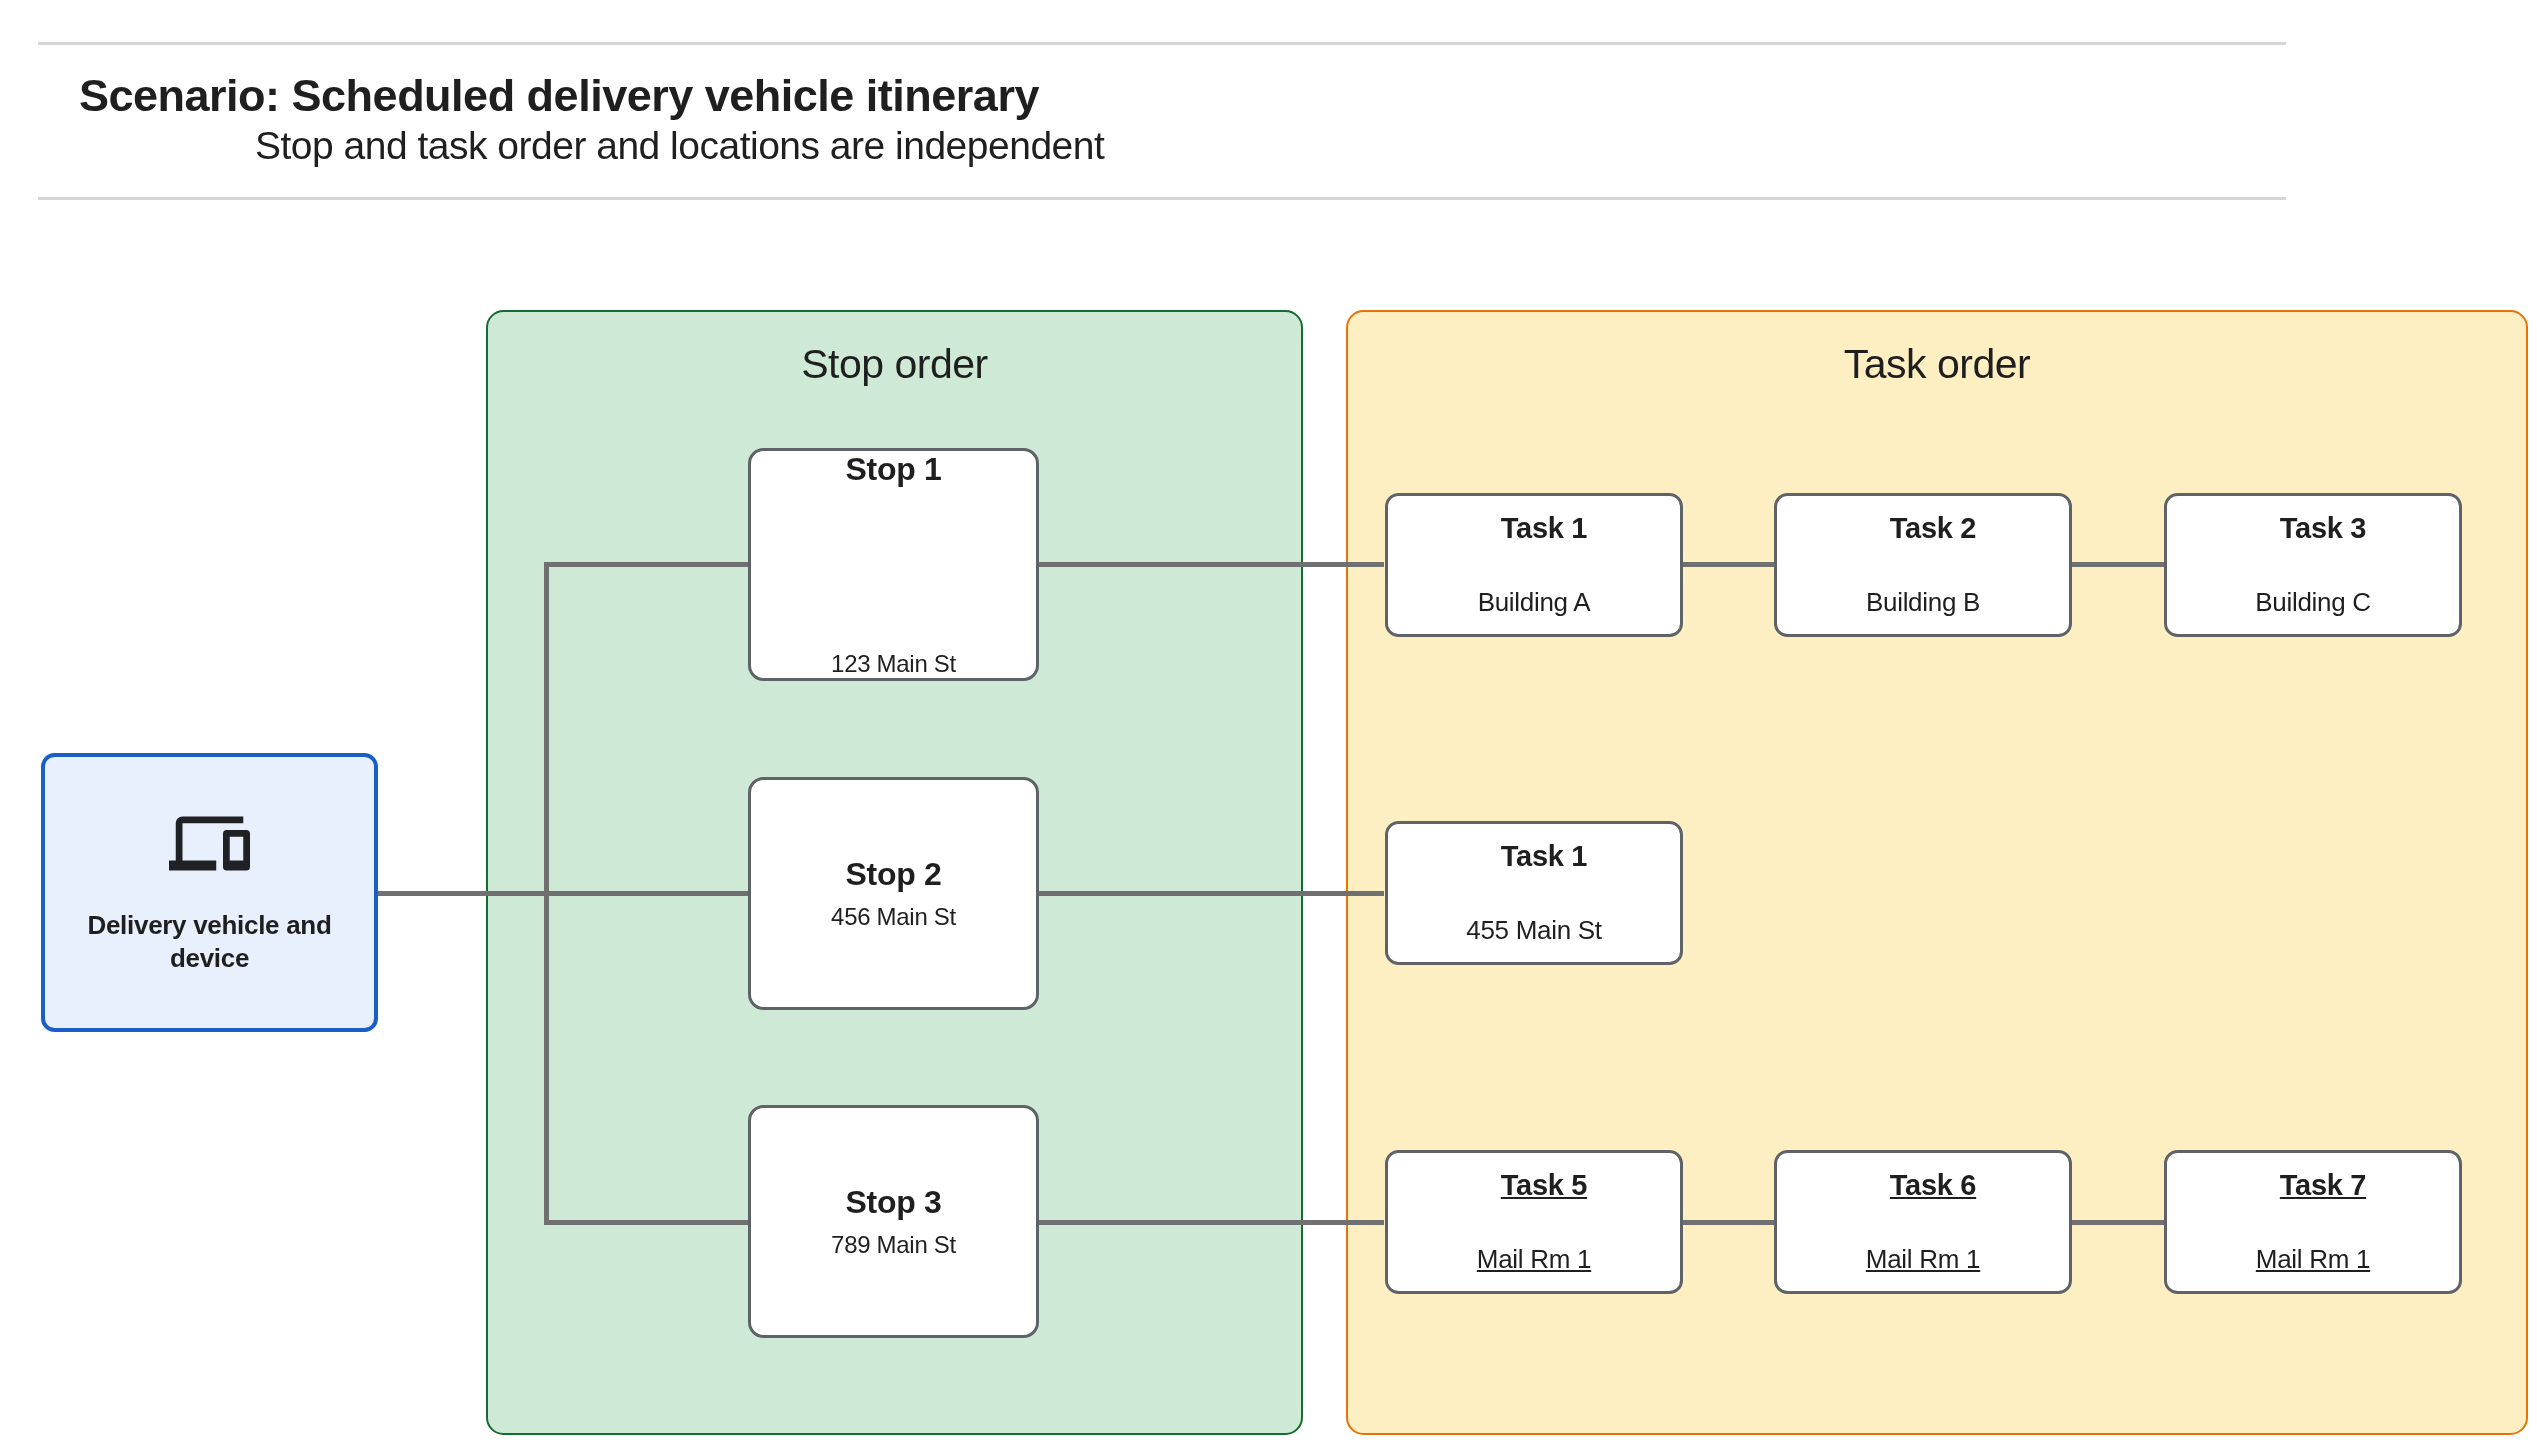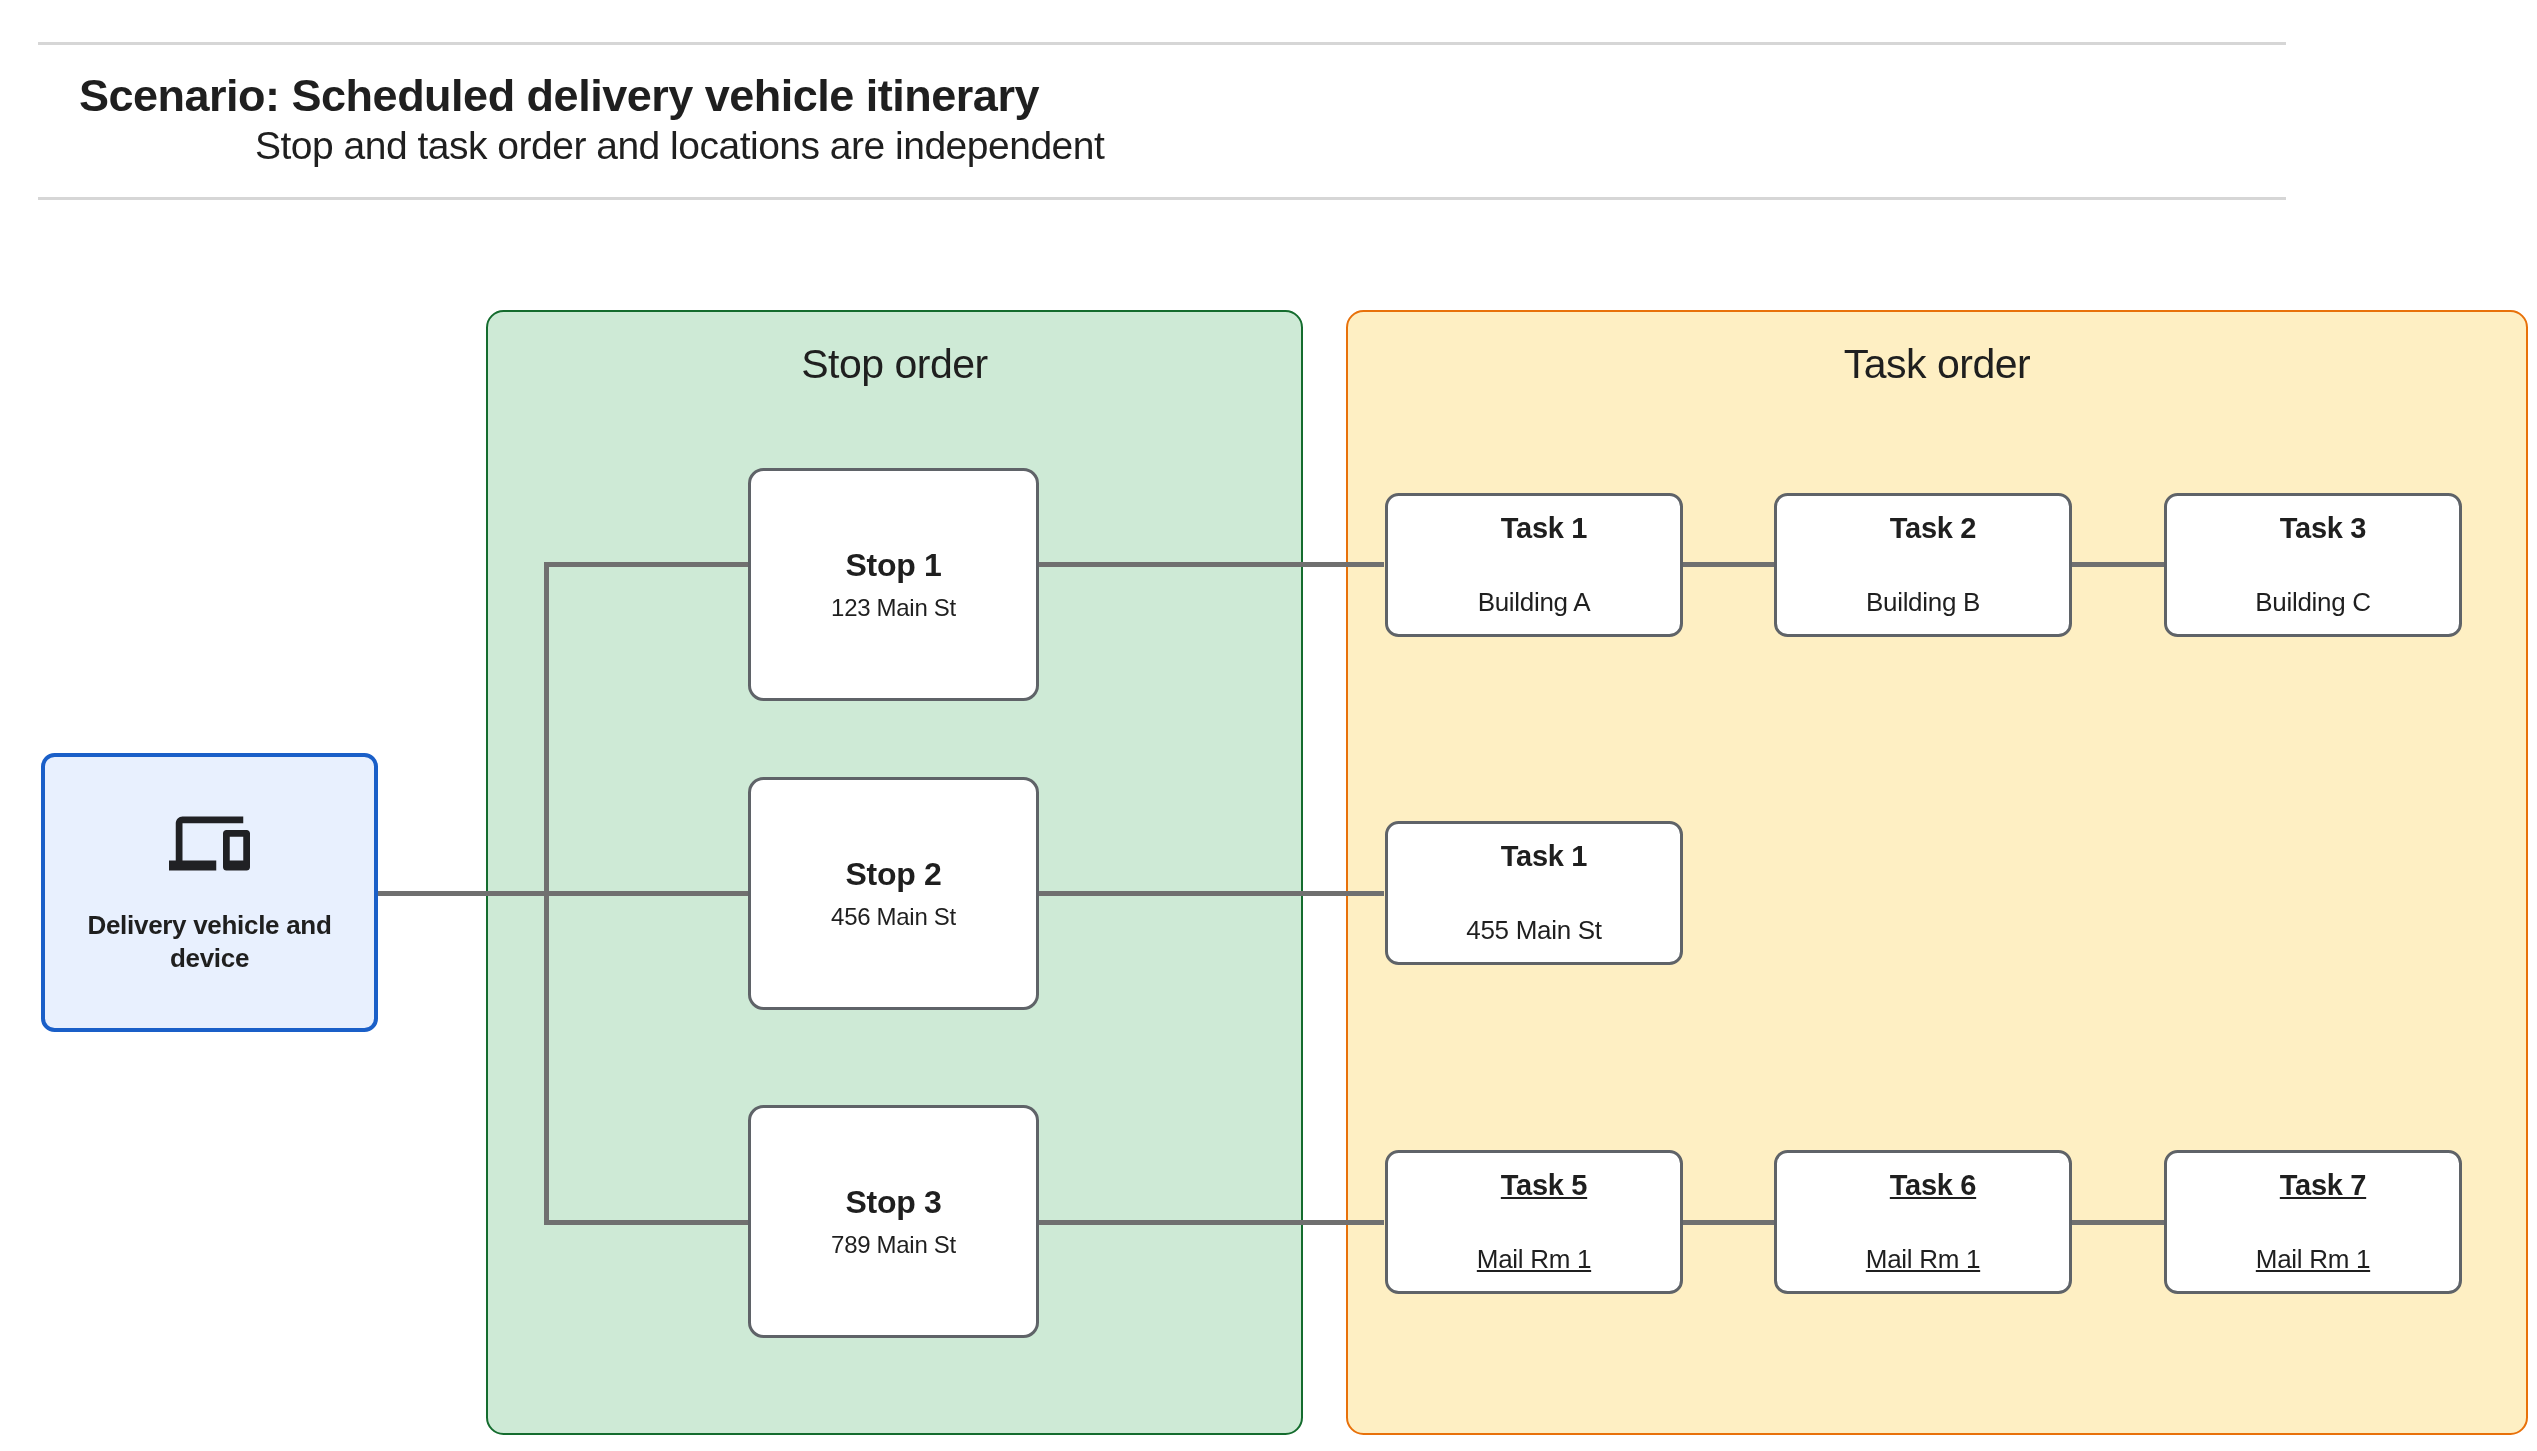--- a/index.html
+++ b/index.html
@@ -39,21 +39,21 @@
   
   .node{position:absolute;z-index:3;display:flex;flex-direction:column;align-items:center;justify-content:center;text-align:center;}
   .source-node{left:41px;top:753px;width:337px;height:279px;background:var(--source-fill);
     border:4.8px solid var(--source-border);border-radius:13.6px;gap:25px;}
   .source-label{width:271px;font-size:26px;font-weight:700;line-height:1.26;letter-spacing:-0.3px;}
   .devices-icon{width:81px;height:81px;flex:0 0 auto;margin-top:-7.8px;}
   .devices-icon path{fill:#202124;}
 
   .stop-node{left:748px;width:291px;height:233px;background:var(--node-fill);
     border:3.9px solid var(--node-border);border-radius:15.5px;gap:9.7px;}
-  .stop-1{top:468px;} .stop-2{top:777px;} .stop-3{top:1105px;}
+  .stop-1{top:448px;justify-content:space-between;} .stop-2{top:777px;} .stop-3{top:1105px;}
   .stop-name{font-size:32px;font-weight:700;letter-spacing:-0.3px;}
   .stop-addr{font-size:24px;font-weight:400;letter-spacing:-0.3px;}
 
   .task-node{width:298px;height:144px;background:var(--node-fill);
     border:3.9px solid var(--node-border);border-radius:13.6px;gap:6.8px;}
   .col-1{left:1385px;} .col-2{left:1774px;} .col-3{left:2164px;}
   .row-1{top:493px;} .row-2{top:821px;} .row-3{top:1150px;text-decoration:underline;}
   .task-name{font-size:29px;font-weight:700;letter-spacing:-0.3px;margin-left:20px;}
   .task-loc{font-size:26px;font-weight:400;letter-spacing:-0.3px;margin-top:36px;}
 </style>

